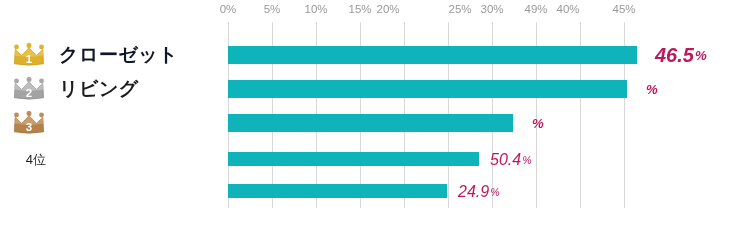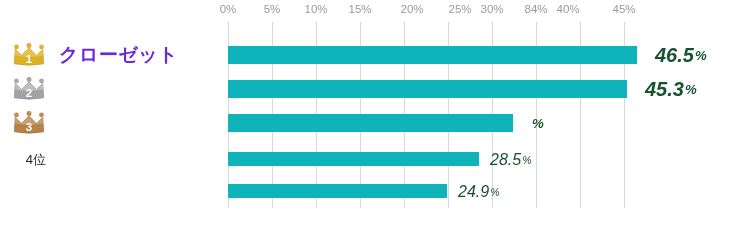--- a/index.html
+++ b/index.html
@@ -91,21 +91,21 @@
   .name.big {
     font-size: 19px;
     font-weight: bold;
     letter-spacing: 0.5px;
   }
   .name.small {
     font-size: 13.5px;
     color: #231f20;
     letter-spacing: 0.3px;
   }
-  .name.gold { color: #6d28d9; text-align: right; }
+  .name.gold { color: #0f172a; text-align: right; }
   .name.dark { color: #1a1a1a; }
 
   
   .crown {
     display: block;
     width: 34px;
     height: 24px;
   }
 
   
@@ -118,21 +118,21 @@
   .bar.thin  { height: 14px; top: 9px; }
 
   
   .value {
     position: absolute;
     top: 0;
     height: 34px;
     display: flex;
     align-items: center;
     white-space: nowrap;
-    color: #14532d;
+    color: #be185d;
     font-style: italic;
     text-align: right;
   }
   .value.strong {
     font-size: 20px;
     font-weight: bold;
   }
   .value.plain {
     font-size: 16px;
     font-weight: normal;
@@ -146,24 +146,24 @@
 </head>
 <body>
 
 <div id="chart-root">
 
   <div>
     <span class="tick-label" style="left:228px">0%</span>
     <span class="tick-label" style="left:272px">5%</span>
     <span class="tick-label" style="left:316px">10%</span>
     <span class="tick-label" style="left:360px">15%</span>
-    <span class="tick-label" style="left:412px">20%</span>
+    <span class="tick-label" style="left:388px">20%</span>
     <span class="tick-label" style="left:460px">25%</span>
     <span class="tick-label" style="left:492px">30%</span>
-    <span class="tick-label" style="left:536px">84%</span>
+    <span class="tick-label" style="left:536px">49%</span>
     <span class="tick-label" style="left:568px">40%</span>
     <span class="tick-label" style="left:624px">45%</span>
   </div>
 
   <div>
     <div class="gridline short" style="left:228px"></div>
     <div class="gridline short" style="left:272px"></div>
     <div class="gridline short" style="left:316px"></div>
     <div class="gridline short" style="left:360px"></div>
     <div class="gridline short" style="left:404px"></div>
@@ -212,25 +212,25 @@
       <div class="rank-slot">
         <svg class="crown" viewBox="0 0 34 24">
           <circle cx="4.5" cy="4.0" r="2.4" fill="#a8a8a8"></circle>
           <circle cx="17" cy="2.4" r="2.5" fill="#a8a8a8"></circle>
           <circle cx="29.5" cy="4.0" r="2.4" fill="#a8a8a8"></circle>
           <path d="M3.2 6.5 L9.6 12.5 L17 4.8 L24.4 12.5 L30.8 6.5 L31.6 20.8 Q17 23.6 2.4 20.8 Z" fill="#a3a3a3" stroke="#8d8d8d" stroke-width="0.7"></path>
           <path d="M3.2 6.5 L9.6 12.5 L17 4.8 L24.4 12.5 L30.8 6.5 L31.0 12.5 Q17 15.0 3.0 12.5 Z" fill="#c3c3c3" opacity="0.8"></path>
           <text x="17" y="20.2" text-anchor="middle" font-family="Liberation Sans, sans-serif" font-size="11.5" font-weight="bold" fill="#ffffff">2</text>
         </svg>
       </div>
+      <div class="name big dark">リビング</div>
     </div>
 
     <div class="bar thick" style="width:399px"></div>
     <div class="value strong" style="left:645px">
-      <span>45.3</span>
         <span class="pct">%</span>
     </div>
   </div>
 
   <div class="row r2">
     <div class="row-label">
       <div class="rank-slot">
         <svg class="crown" viewBox="0 0 34 24">
           <circle cx="4.5" cy="4.0" r="2.4" fill="#c08e55"></circle>
           <circle cx="17" cy="2.4" r="2.5" fill="#c08e55"></circle>
@@ -250,21 +250,21 @@
 
   <div class="row r3">
     <div class="row-label">
       <div class="rank-slot">
         <span class="rank-text">4位</span>
       </div>
     </div>
 
     <div class="bar thin" style="width:251px"></div>
     <div class="value plain" style="left:490px">
-      <span>28.5</span>
+      <span>50.4</span>
         <span class="pct">%</span>
     </div>
   </div>
 
   <div class="row r4">
     <div class="row-label">
     </div>
 
     <div class="bar thin" style="width:219px"></div>
     <div class="value plain" style="left:458px">

